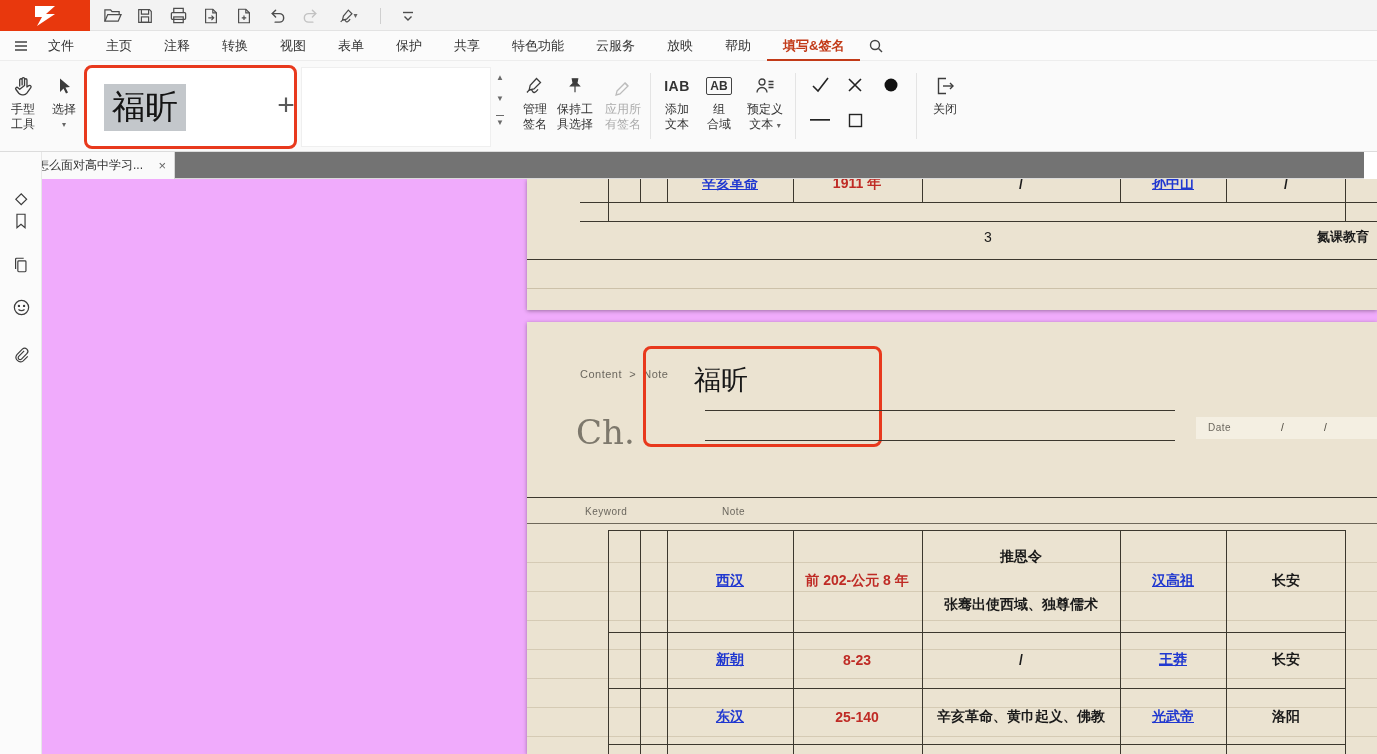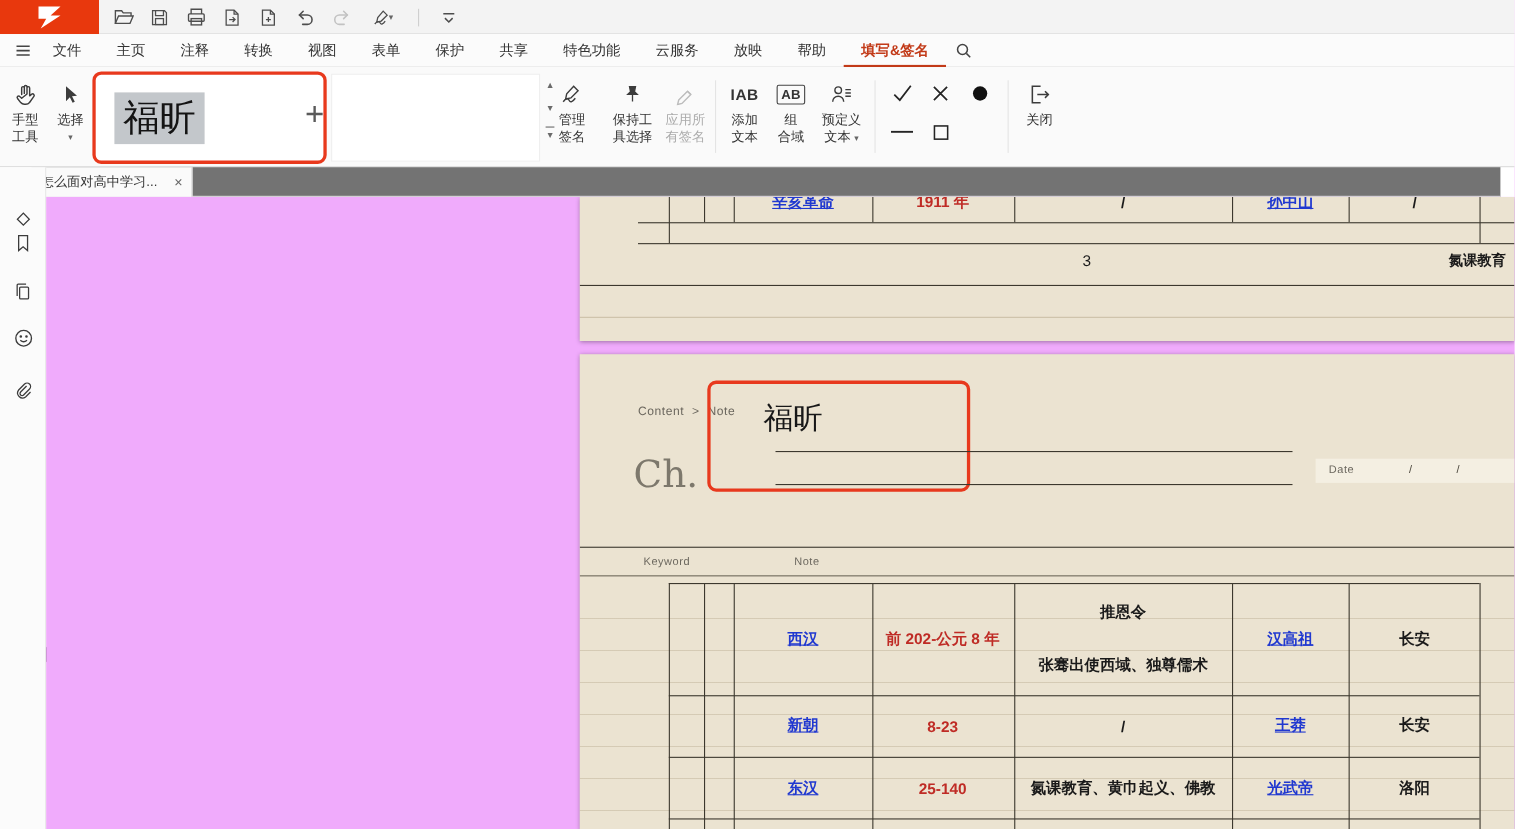--- a/index.html
+++ b/index.html
@@ -196,21 +196,21 @@
     <span class="sig-text">福昕</span>
     <span class="sig-add">+</span>
   </div>
   <div class="sig-box2"></div>
   <div class="sig-scroll">
     <span>▲</span>
     <span>▼</span>
     <span class="more">▼</span>
   </div>
 
-  <div class="rbtn" style="left:497px;width:46px;">
+  <div class="rbtn" style="left:512px;width:46px;">
     <div class="ric">
       <svg width="22" height="22" viewBox="0 0 22 22" fill="none" stroke="#3c3c3c" stroke-width="1.3">
           <path d="M3 17.5 c2.5-3.5 4.5-3.5 5.5-1.2 s3 1.2 5.5-2"></path>
           <path d="M12.5 3.5 l4 4 -6.5 6.5 -4.8 1 1-4.8 Z"></path>
         </svg>
     </div>
     <div class="rlbl">管理</div>
     <div class="rlbl">签名</div>
   </div>
 
@@ -424,17 +424,17 @@
     <span class="cellc" style="left:759px;top:259px;">长安</span>
 
     <span class="cellc link" style="left:203px;top:338px;">新朝</span>
     <span class="cellc red" style="left:330px;top:338px;">8-23</span>
     <span class="cellc" style="left:494px;top:338px;">/</span>
     <span class="cellc link" style="left:646px;top:338px;">王莽</span>
     <span class="cellc" style="left:759px;top:338px;">长安</span>
 
     <span class="cellc link" style="left:203px;top:395px;">东汉</span>
     <span class="cellc red" style="left:330px;top:395px;">25-140</span>
-    <span class="cellc" style="left:494px;top:395px;">氮课教育、黄巾起义、佛教</span>
+    <span class="cellc" style="left:494px;top:395px;">辛亥革命、黄巾起义、佛教</span>
     <span class="cellc link" style="left:646px;top:395px;">光武帝</span>
     <span class="cellc" style="left:759px;top:395px;">洛阳</span>
   </div>
 </div>
 
 </body></html>

